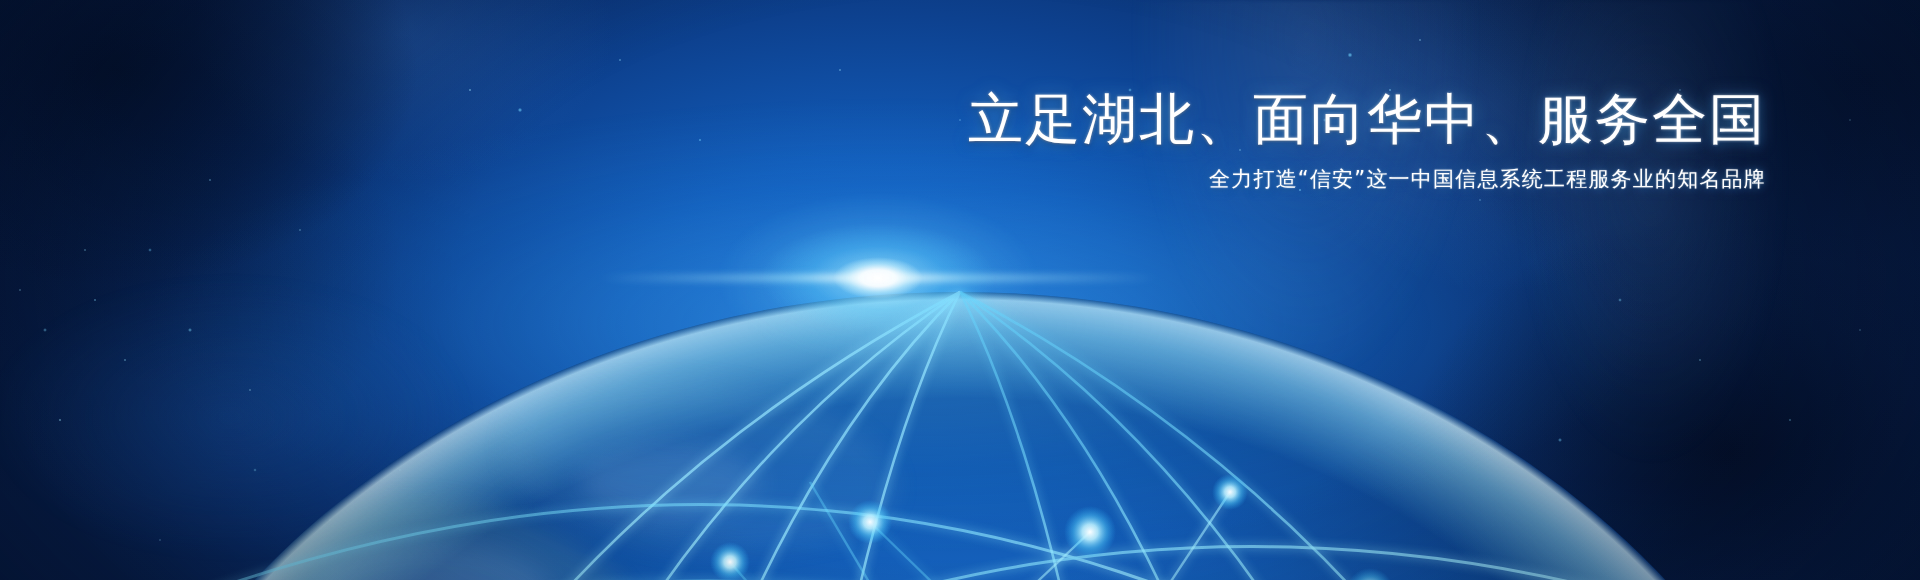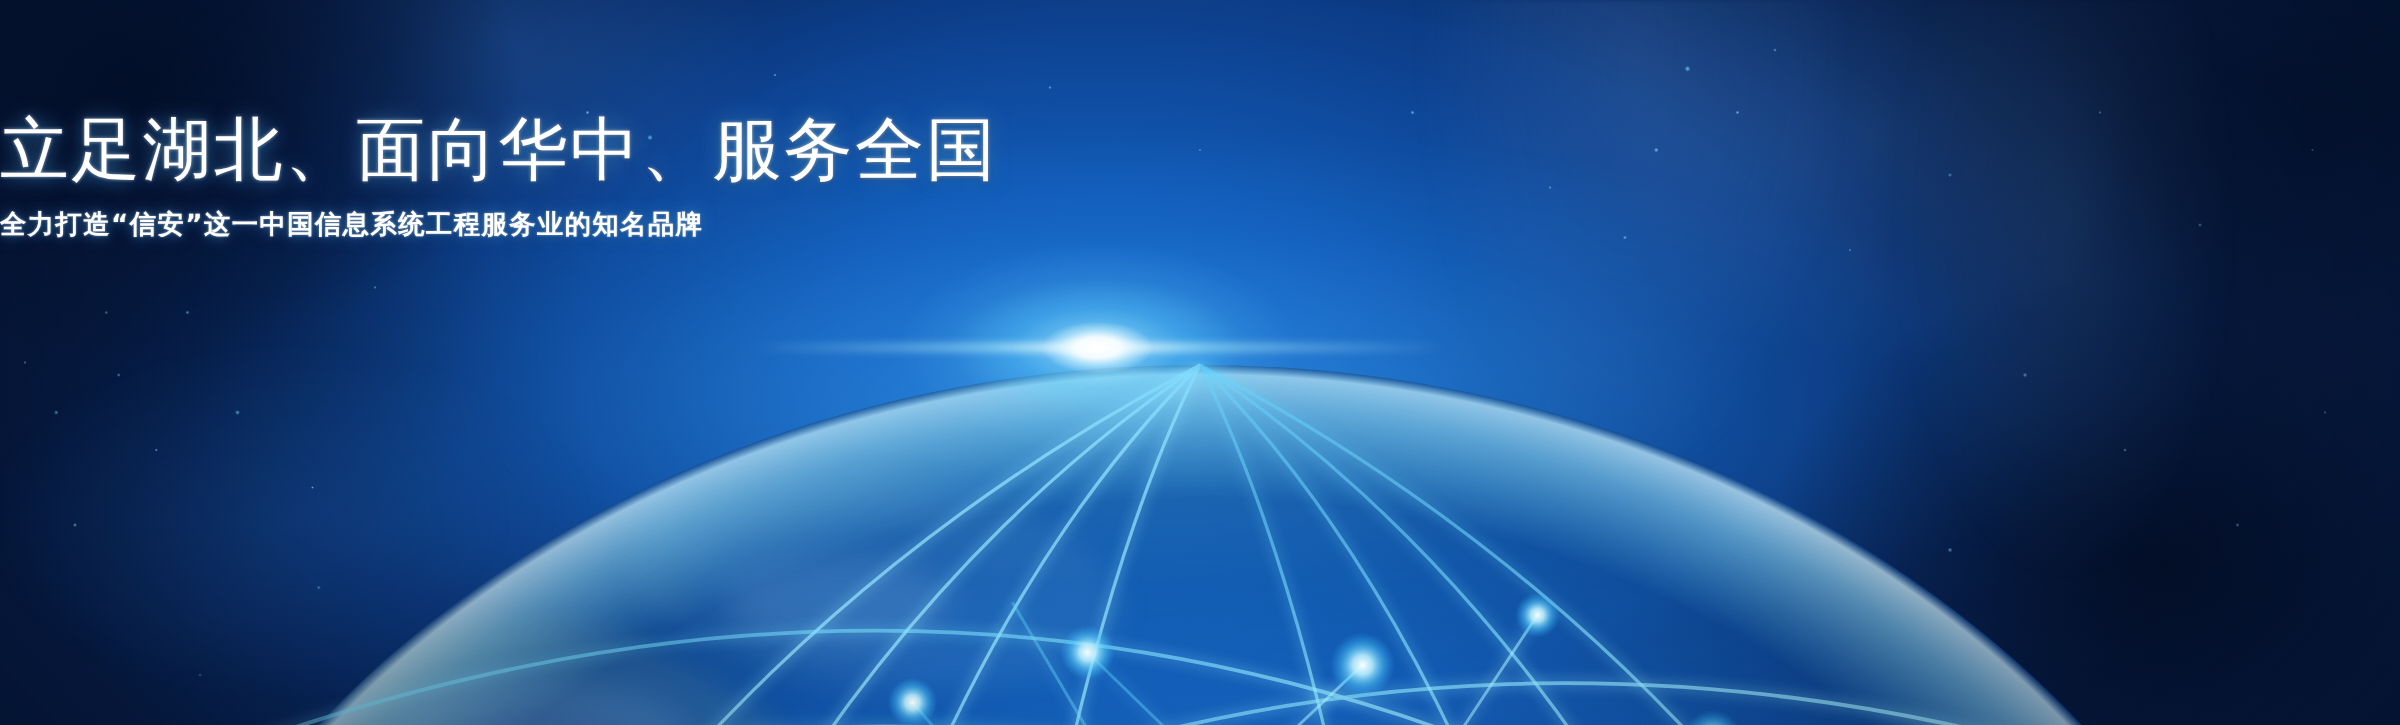--- a/index.html
+++ b/index.html
@@ -141,41 +141,41 @@
     background:
       radial-gradient(ellipse 1250px 700px at 50% 48%, rgba(0,0,0,0) 40%, rgba(2,12,34,0.32) 78%, rgba(1,9,26,0.62) 100%);
   }
 
   
   .text-block {
     position: absolute;
     left: 0;
     top: 88px;
     width: 1766px;
-    text-align: left;
+    text-align: right;
     z-index: 40;
   }
   .headline {
     margin: 0;
     font-size: 55px;
     line-height: 1.16;
     font-weight: 400;
     letter-spacing: 2px;
     color: #ffffff;
     text-shadow:
       0 0 3px rgba(255,255,255,0.55),
       0 0 16px rgba(110,205,255,0.55),
       0 2px 10px rgba(6,40,95,0.85),
       0 1px 2px rgba(4,26,66,0.9);
   }
   .subhead {
     margin: 14px 0 0 0;
     font-size: 21px;
     line-height: 1.3;
-    font-weight: 700;
+    font-weight: 400;
     letter-spacing: 1.2px;
     color: #ffffff;
     text-shadow:
       0 0 2px rgba(255,255,255,0.5),
       0 0 12px rgba(110,205,255,0.5),
       0 1px 7px rgba(6,40,95,0.85);
   }
 </style>
 </head>
 <body>

